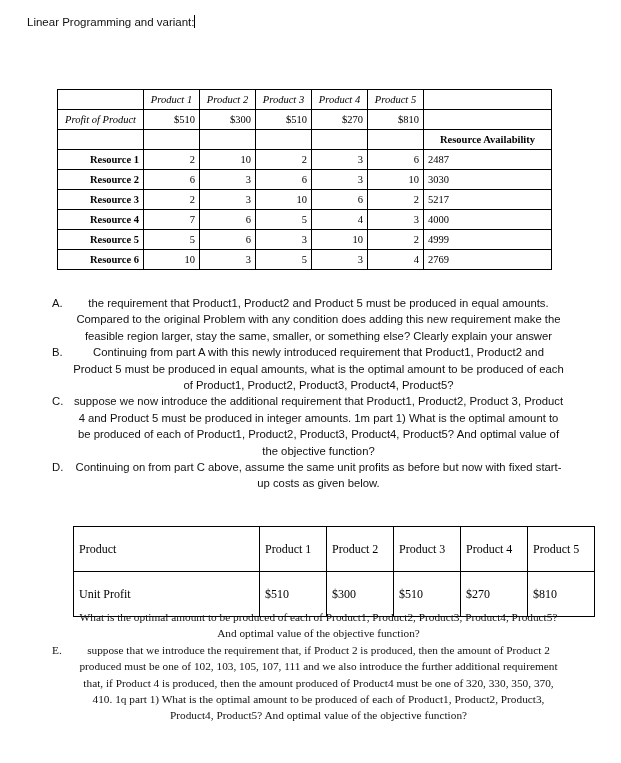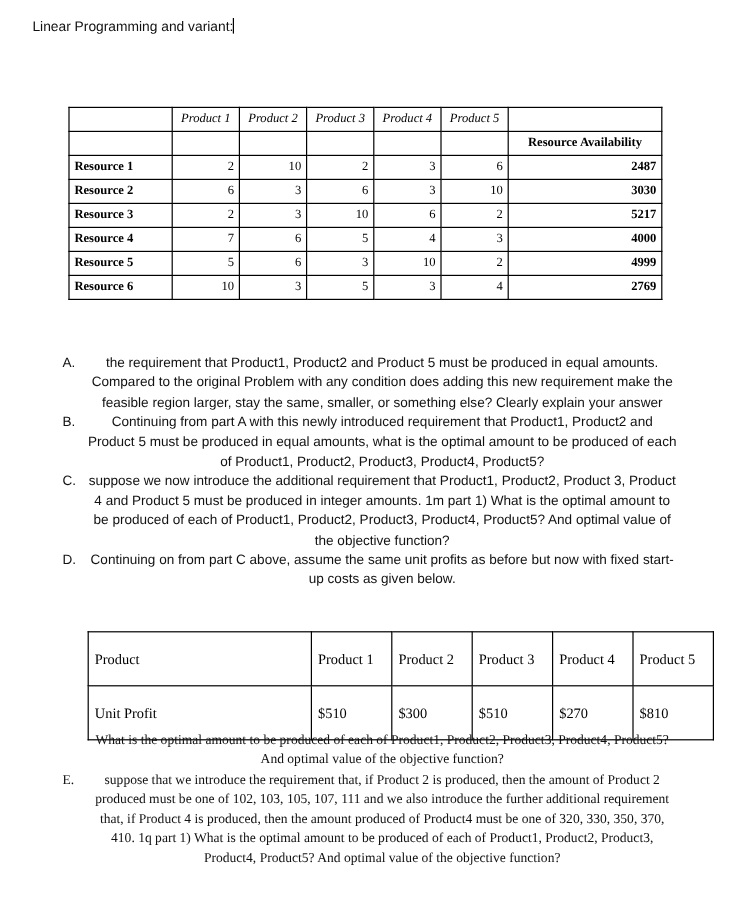--- a/index.html
+++ b/index.html
@@ -67,28 +67,27 @@
   .cell-head-product {
     font-style: italic;
     text-align: center;
   }
   .cell-rowlabel-italic {
     font-style: italic;
     text-align: center;
   }
   .cell-rowlabel-bold {
     font-weight: bold;
-    text-align: left;
+    text-align: right;
   }
   .cell-num {
     text-align: right;
   }
   .cell-avail {
-    text-align: right;
-    font-weight: bold;
+    text-align: left;
   }
   .cell-avail-head {
     text-align: center;
     font-weight: bold;
     margin-top: 28px;
   }
   .cell-blank { }
 
   
   .qlist {
@@ -159,20 +158,29 @@
       <tr>
         <td class="cell-blank"></td>
         <td class="cell-head-product">Product 1</td>
         <td class="cell-head-product">Product 2</td>
         <td class="cell-head-product">Product 3</td>
         <td class="cell-head-product">Product 4</td>
         <td class="cell-head-product">Product 5</td>
         <td class="cell-blank"></td>
       </tr>
       <tr>
+        <td class="cell-rowlabel-italic">Profit of Product</td>
+        <td class="cell-num">$510</td>
+        <td class="cell-num">$300</td>
+        <td class="cell-num">$510</td>
+        <td class="cell-num">$270</td>
+        <td class="cell-num">$810</td>
+        <td class="cell-blank"></td>
+      </tr>
+      <tr>
         <td class="cell-blank"></td>
         <td class="cell-blank"></td>
         <td class="cell-blank"></td>
         <td class="cell-blank"></td>
         <td class="cell-blank"></td>
         <td class="cell-blank"></td>
         <td class="cell-avail-head">Resource Availability</td>
       </tr>
 
       <tr>

